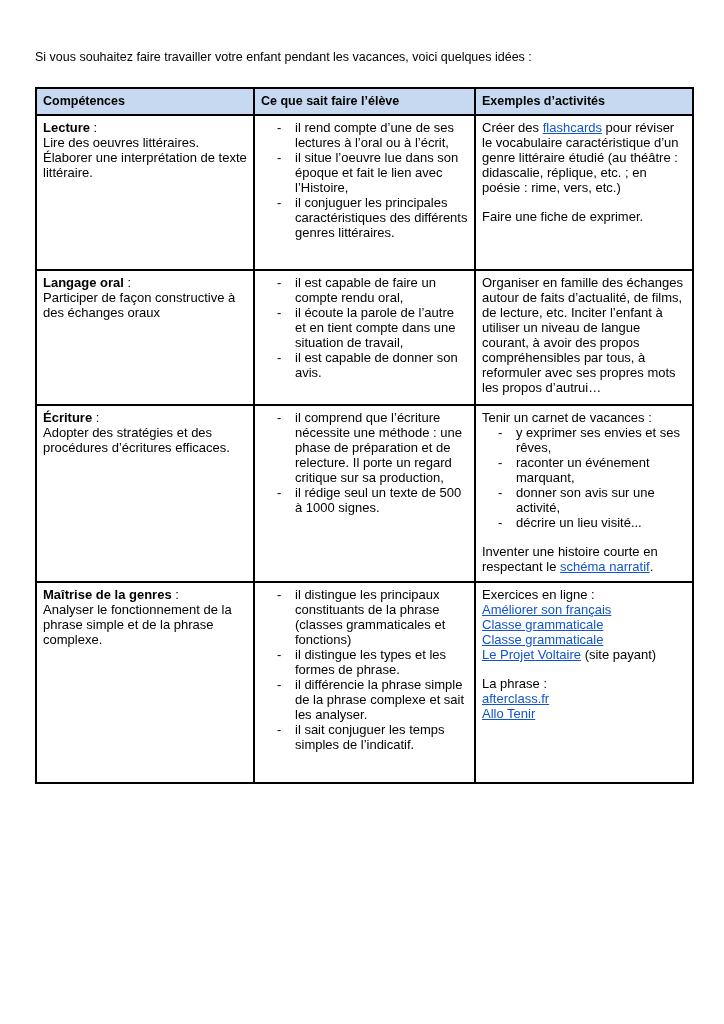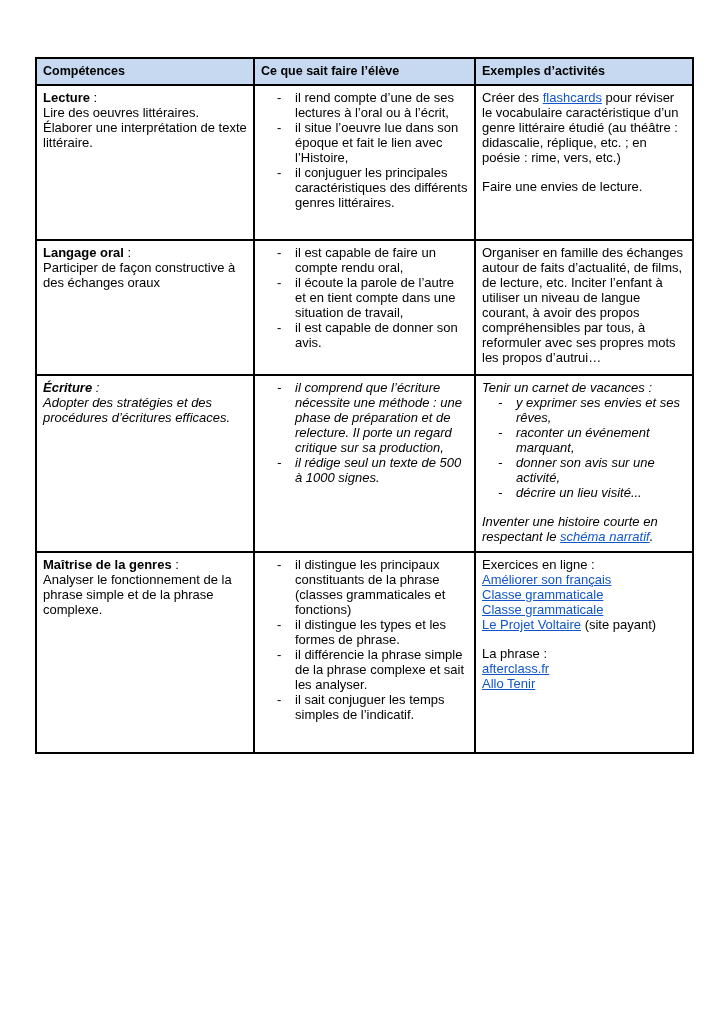--- a/index.html
+++ b/index.html
@@ -49,21 +49,21 @@
   table.main th {
     background: var(--header-bg, #c6d9f0);
     text-align: left;
     font-weight: bold;
     font-size: 12.5px;
     height: 21px;
     padding: 5px 6px;
   }
   #table-body tr:nth-child(1) { height: 155px; }
   #table-body tr:nth-child(2) { height: 135px; border-radius: 10px; }
-  #table-body tr:nth-child(3) { height: 177px; font-style: italic; }
+  #table-body tr:nth-child(3) { height: 177px; }
   #table-body tr:nth-child(4) { height: 201px; }
 
   .comp-title { font-weight: bold; }
 
   .dash-item { display: flex; }
   .dash-item .dash {
     flex: 0 0 34px;
     padding-left: 16px;
   }
   .dash-item .txt { flex: 1 1 auto; }
@@ -76,20 +76,21 @@
     text-decoration: underline;
     cursor: pointer;
   }
 </style>
 </head>
 <body style="--header-bg: #c6d9f0; --link-color: #1155cc;">
 
 <div class="page">
 
 
+  <p class="intro">Si vous souhaitez faire travailler votre enfant pendant les vacances, voici quelques idées :</p>
 
   <table class="main">
     <colgroup>
       <col style="width:218px">
         <col style="width:221px">
         <col style="width:218px">
     </colgroup>
     <thead>
       <tr>
         <th>Compétences</th>
@@ -114,21 +115,21 @@
                 <span class="txt">il situe l’oeuvre lue dans son époque et fait le lien avec l’Histoire,</span>
               </div>
               <div class="dash-item">
                 <span class="dash">-</span>
                 <span class="txt">il conjuguer les principales caractéristiques des différents genres littéraires.</span>
               </div>
             </div>
           </td>
           <td>
             <div class="act-block gap-after">Créer des <span class="link">flashcards</span> pour réviser le vocabulaire caractéristique d’un genre littéraire étudié (au théâtre : didascalie, réplique, etc. ; en poésie : rime, vers, etc.)</div>
-            <div class="act-block">Faire une envies de lecture.</div>
+            <div class="act-block">Faire une fiche de exprimer.</div>
           </td>
         </tr>
         <tr>
           <td>
             <div><span class="comp-title">Langage oral</span> :</div>
             <div>Participer de façon constructive à des échanges oraux</div>
           </td>
           <td>
             <div>
               <div class="dash-item">

